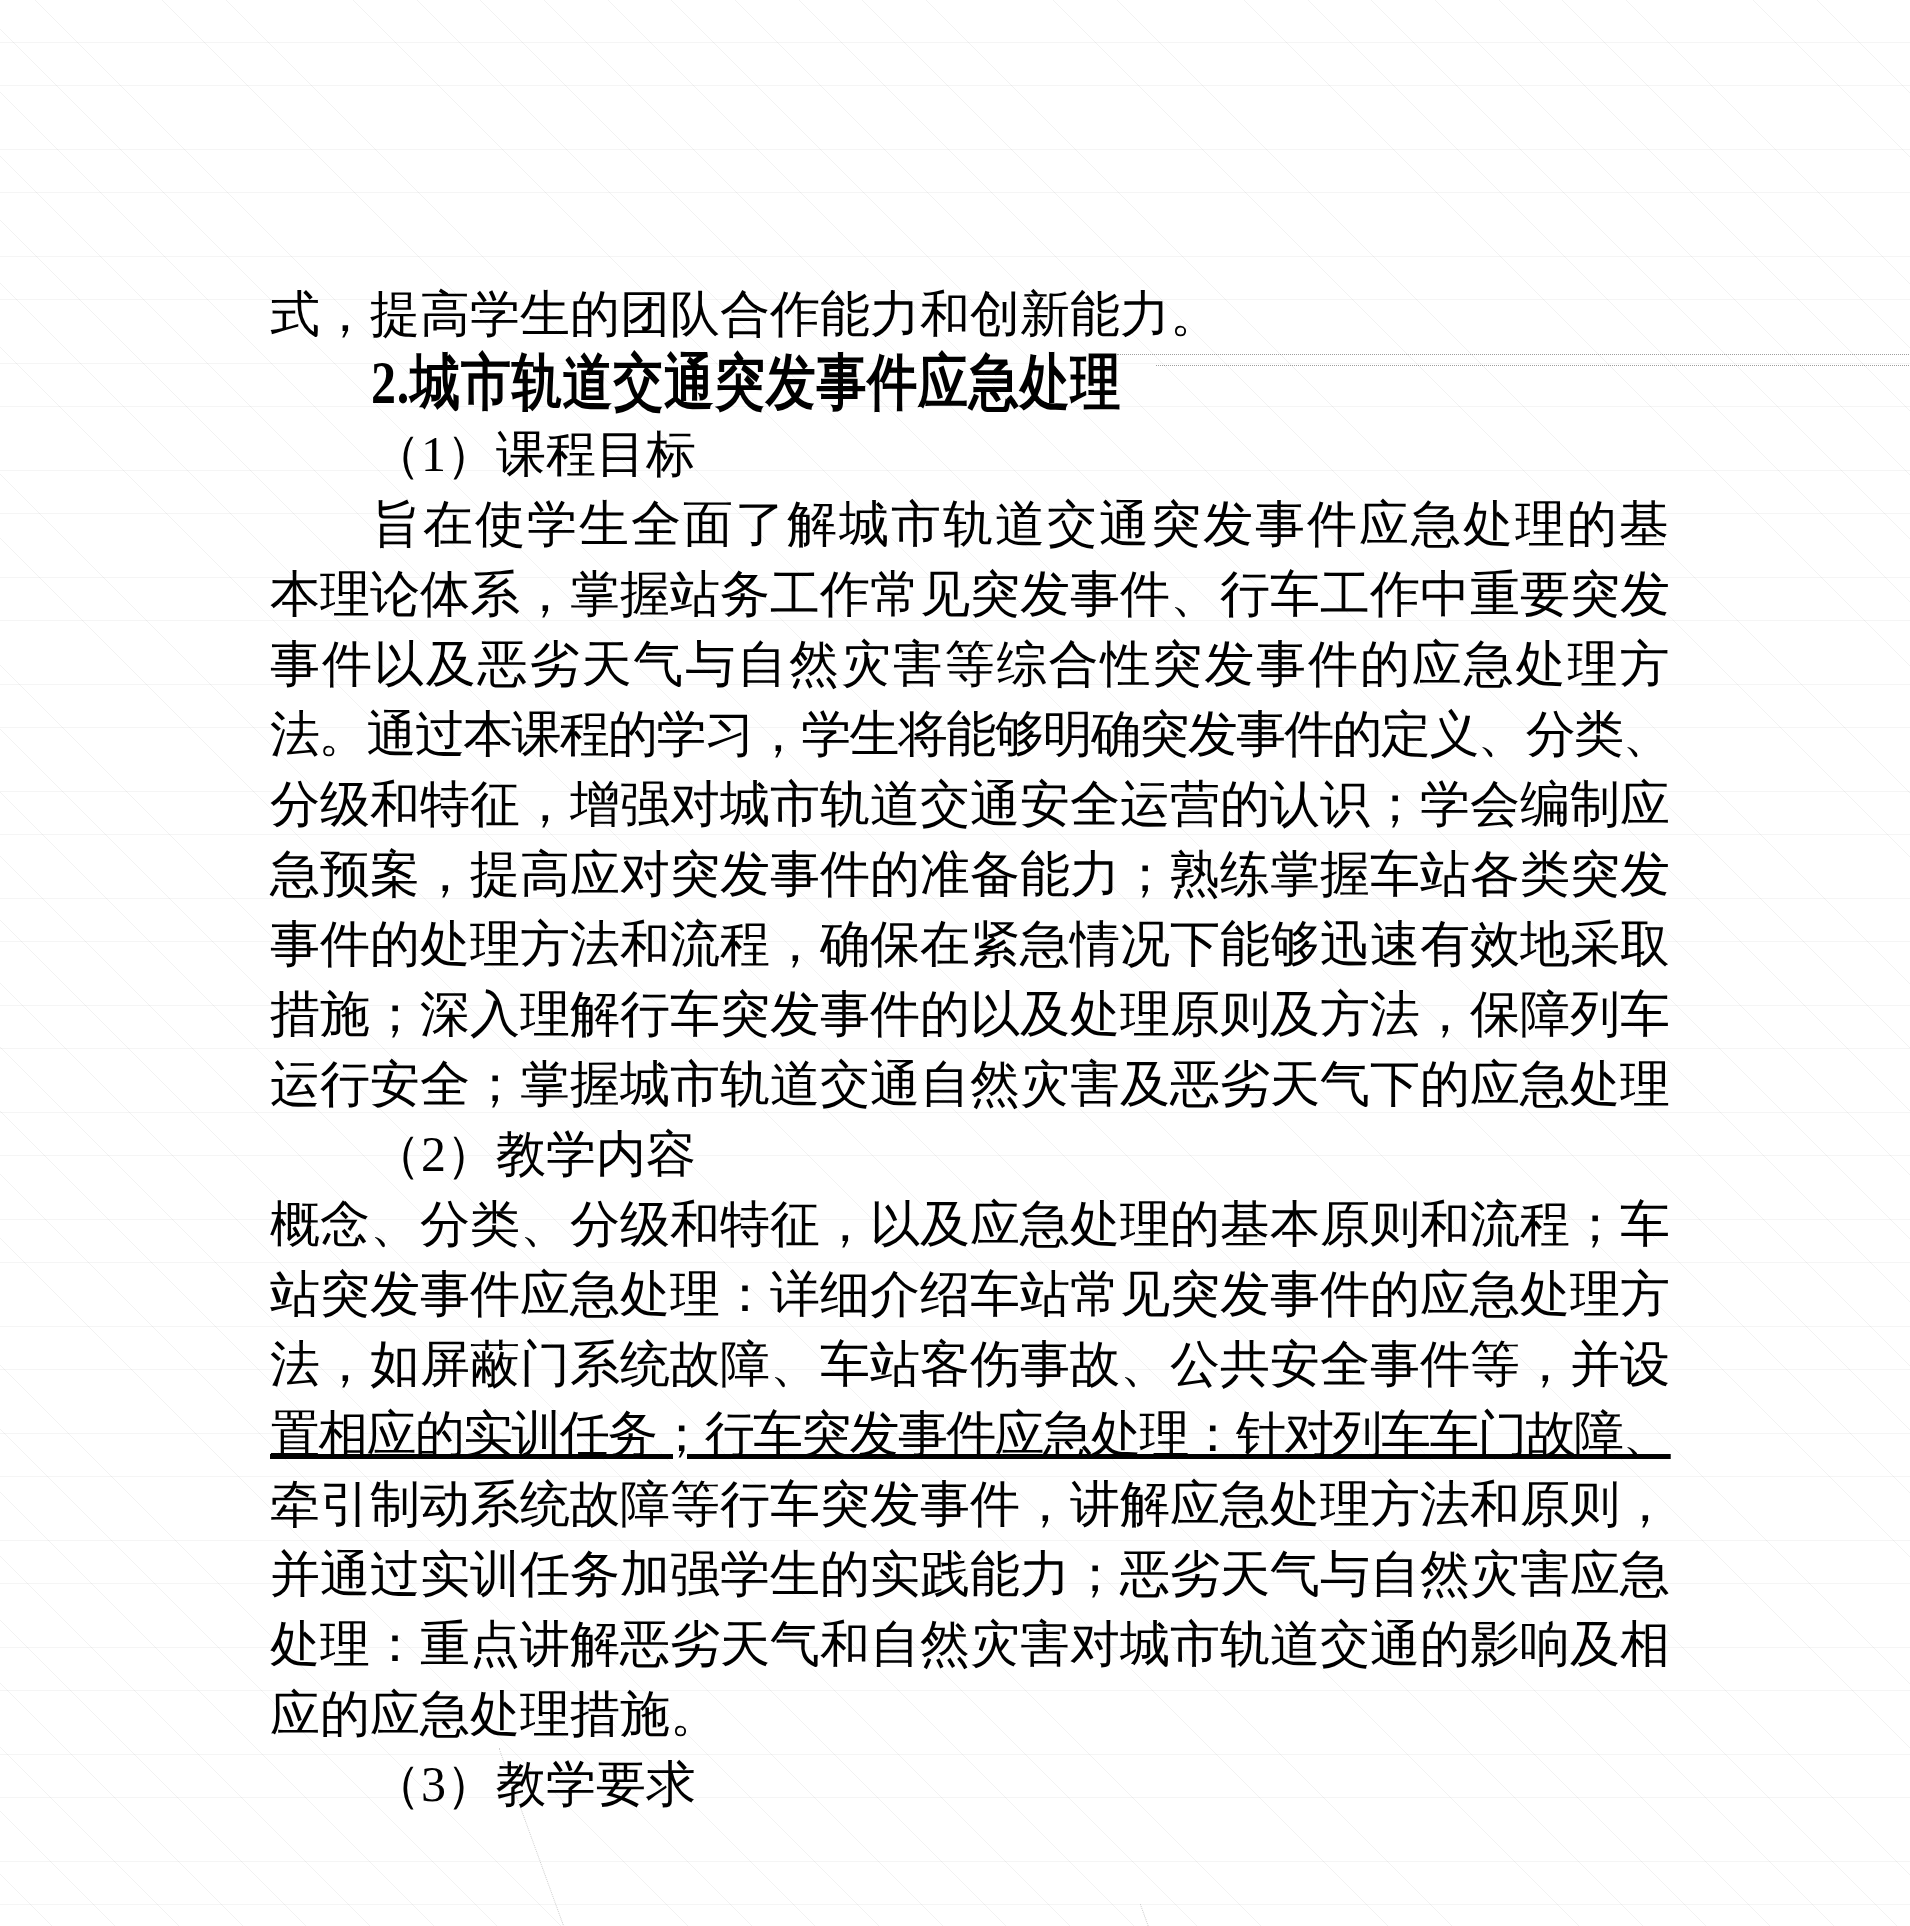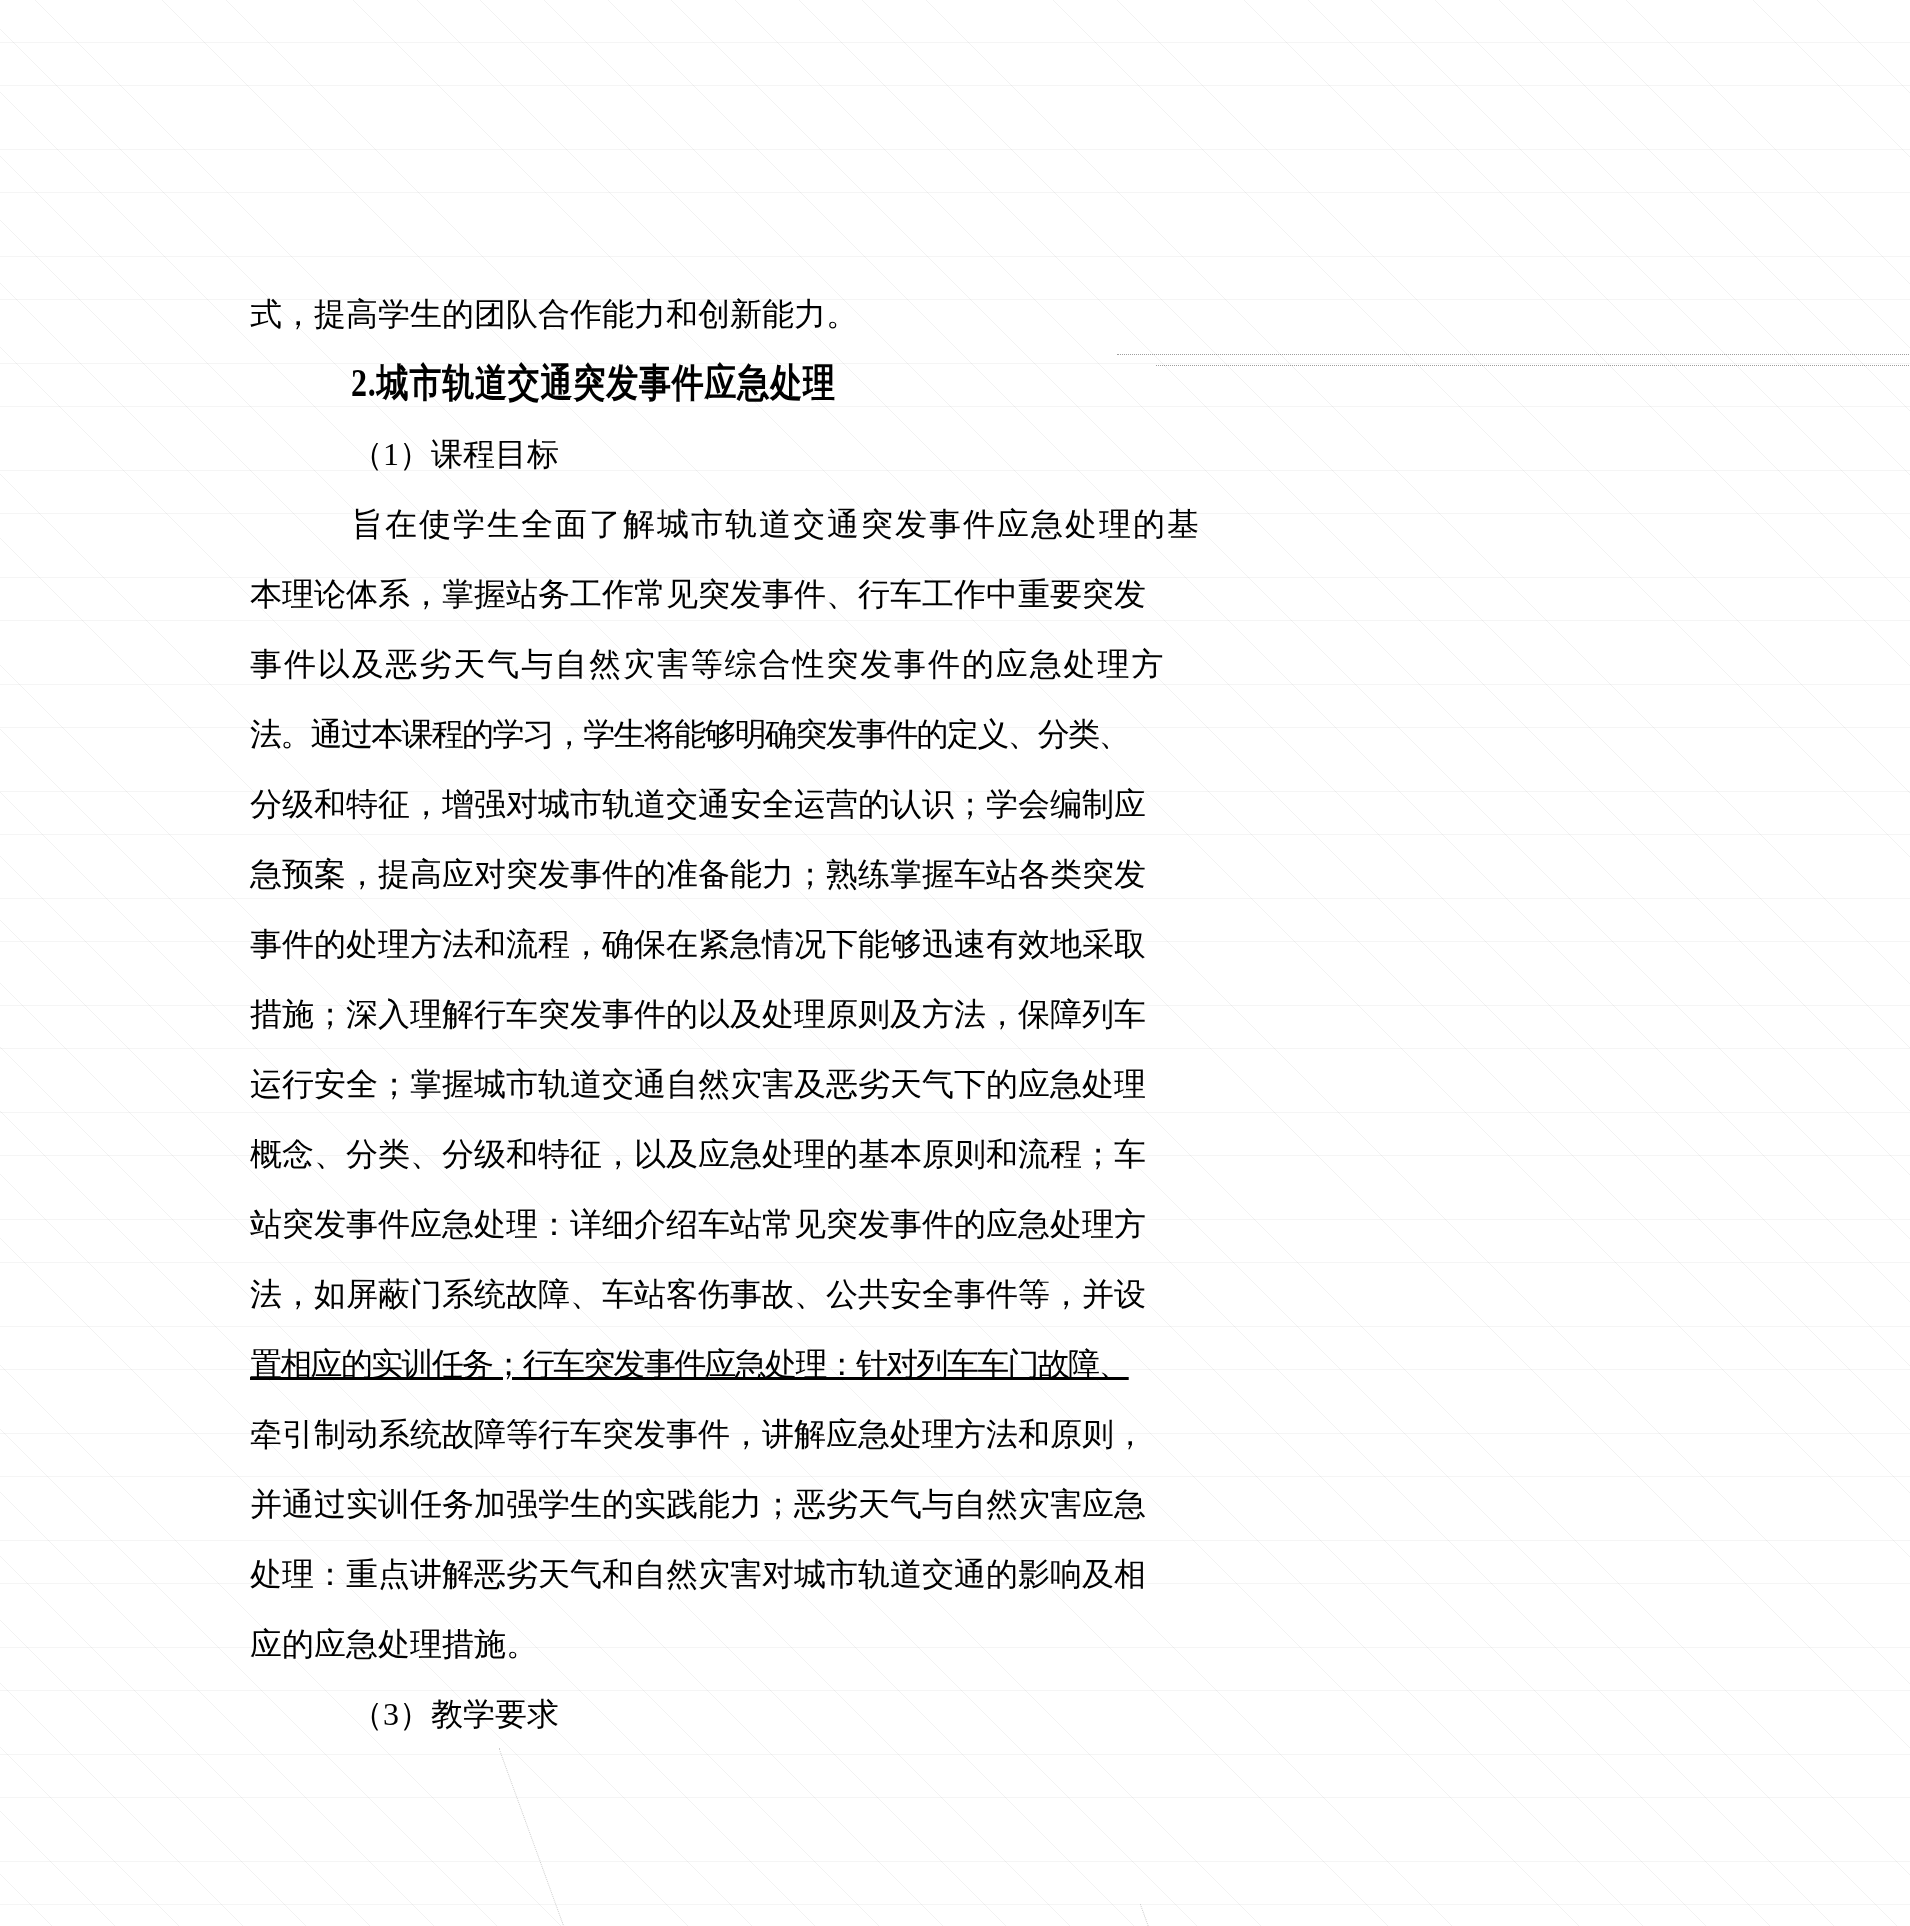--- a/index.html
+++ b/index.html
@@ -51,22 +51,23 @@
 
   #text-block {
     position: absolute;
     left: 250px;
     top: 279px;
     width: 1413px;
   }
   .line {
     height: 70px;
     line-height: 70px;
-    font-size: 32px;
+    font-size: 50px;
     white-space: nowrap;
+    margin-left: 20px;
   }
   .line.indent { padding-left: 101px; }
   .line.heading .t {
     display: inline-block;
     font-weight: bold;
     transform: scaleY(1.22);
     transform-origin: 50% 60%;
     letter-spacing: 0.8px;
   }
 </style>
@@ -90,20 +91,21 @@
       <div class="line indent"><span class="t">（1）课程目标</span></div>
       <div class="line indent"><span class="t" style="letter-spacing: 2px; font-family: Liberation Serif, serif;">旨在使学生全面了解城市轨道交通突发事件应急处理的基</span></div>
       <div class="line"><span class="t" style="letter-spacing: 0px; text-align: center;">本理论体系，掌握站务工作常见突发事件、行车工作中重要突发</span></div>
       <div class="line"><span class="t" style="letter-spacing: 1.9px;">事件以及恶劣天气与自然灾害等综合性突发事件的应急处理方</span></div>
       <div class="line"><span class="t" style="letter-spacing: -1.7px;">法。通过本课程的学习，学生将能够明确突发事件的定义、分类、</span></div>
       <div class="line"><span class="t" style="letter-spacing: 0px;">分级和特征，增强对城市轨道交通安全运营的认识；学会编制应</span></div>
       <div class="line"><span class="t" style="letter-spacing: 0px;">急预案，提高应对突发事件的准备能力；熟练掌握车站各类突发</span></div>
       <div class="line"><span class="t" style="letter-spacing: 0px;">事件的处理方法和流程，确保在紧急情况下能够迅速有效地采取</span></div>
       <div class="line"><span class="t" style="letter-spacing: 0px;">措施；深入理解行车突发事件的以及处理原则及方法，保障列车</span></div>
       <div class="line"><span class="t" style="letter-spacing: 0px;">运行安全；掌握城市轨道交通自然灾害及恶劣天气下的应急处理</span></div>
+      <div class="line indent"><span class="t">（2）教学内容</span></div>
       <div class="line"><span class="t" style="letter-spacing: 0px;">概念、分类、分级和特征，以及应急处理的基本原则和流程；车</span></div>
       <div class="line"><span class="t" style="letter-spacing: 0px;">站突发事件应急处理：详细介绍车站常见突发事件的应急处理方</span></div>
       <div class="line"><span class="t" style="letter-spacing: 0px;">法，如屏蔽门系统故障、车站客伤事故、公共安全事件等，并设</span></div>
       <div class="line"><span class="t" style="letter-spacing: -1.7px; text-decoration: underline;">置相应的实训任务；行车突发事件应急处理：针对列车车门故障、</span></div>
       <div class="line"><span class="t" style="letter-spacing: 0px;">牵引制动系统故障等行车突发事件，讲解应急处理方法和原则，</span></div>
       <div class="line"><span class="t" style="letter-spacing: 0px;">并通过实训任务加强学生的实践能力；恶劣天气与自然灾害应急</span></div>
       <div class="line"><span class="t" style="letter-spacing: 0px;">处理：重点讲解恶劣天气和自然灾害对城市轨道交通的影响及相</span></div>
       <div class="line"><span class="t">应的应急处理措施。</span></div>
       <div class="line indent"><span class="t">（3）教学要求</span></div>
     </div>

